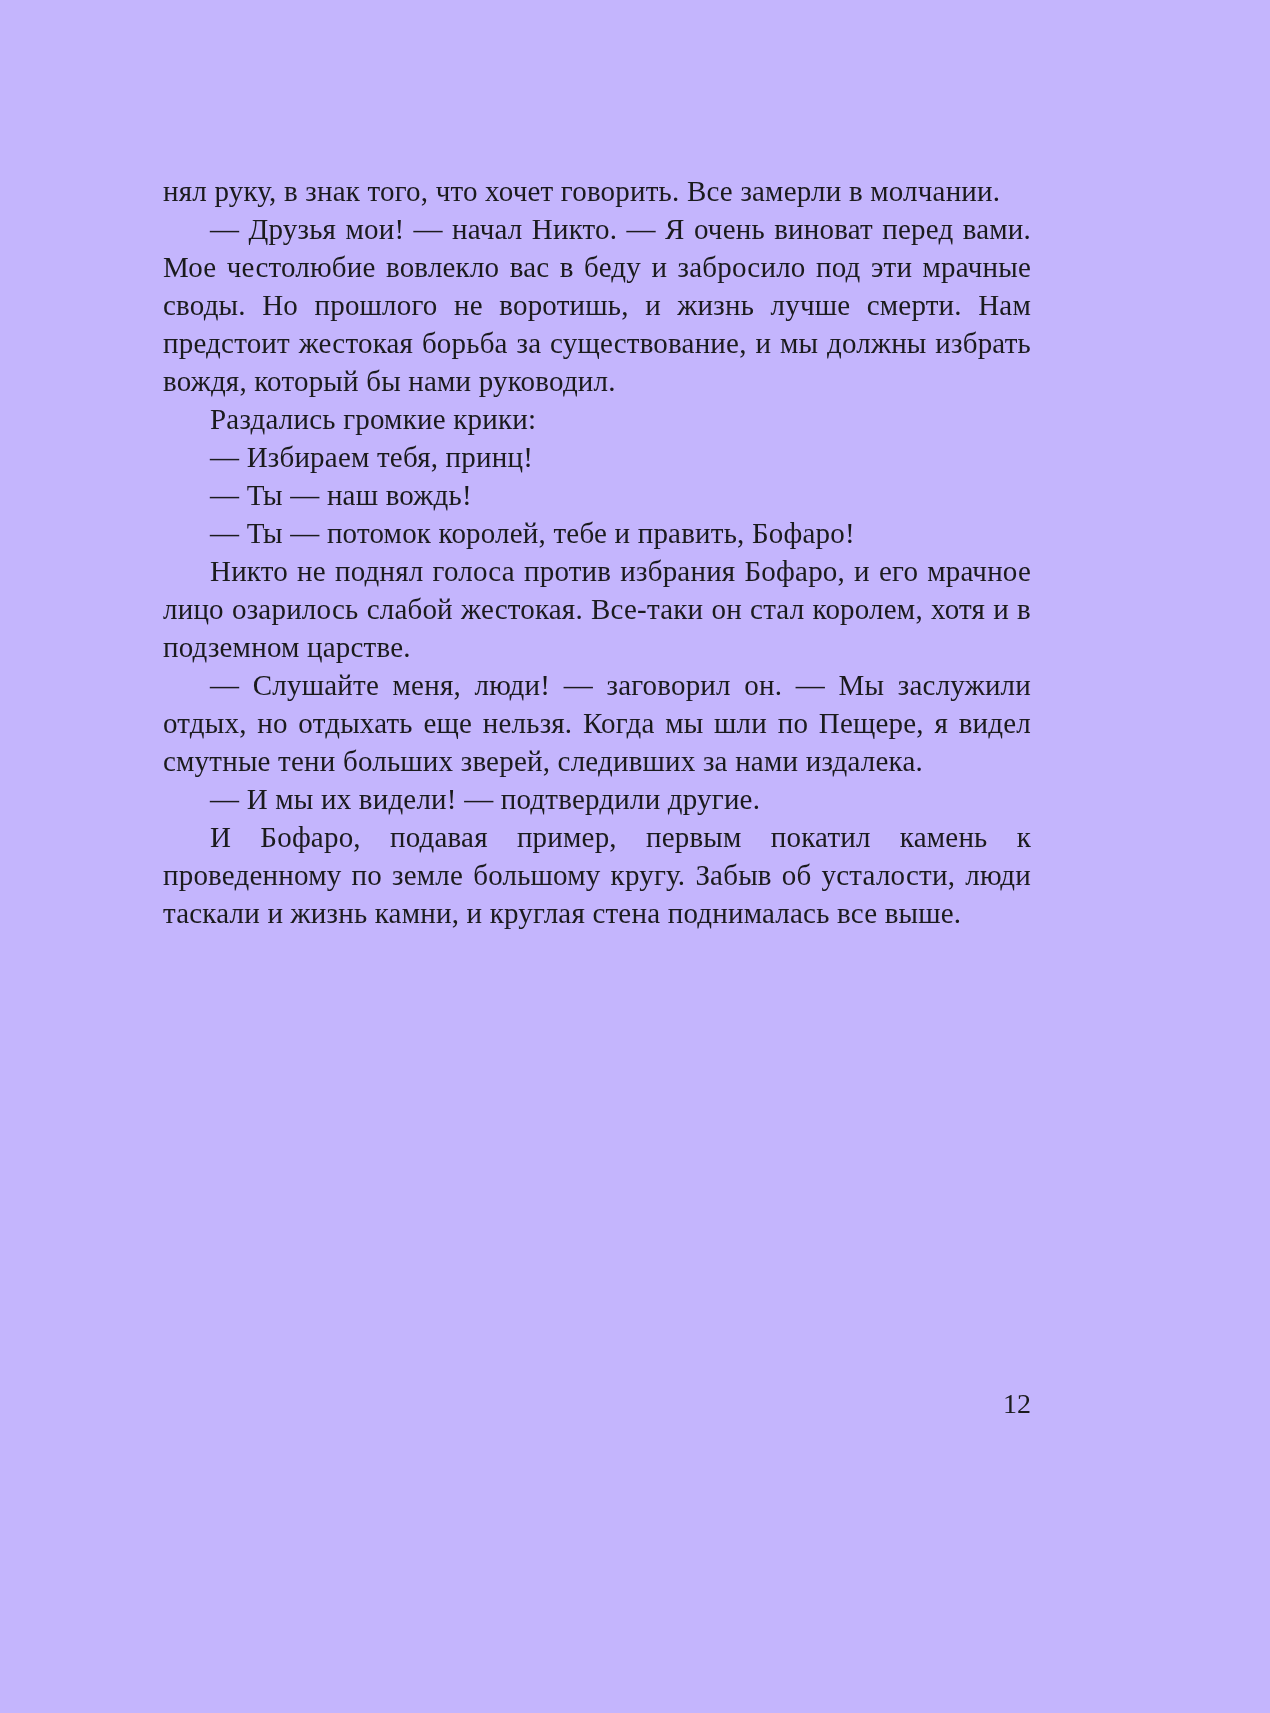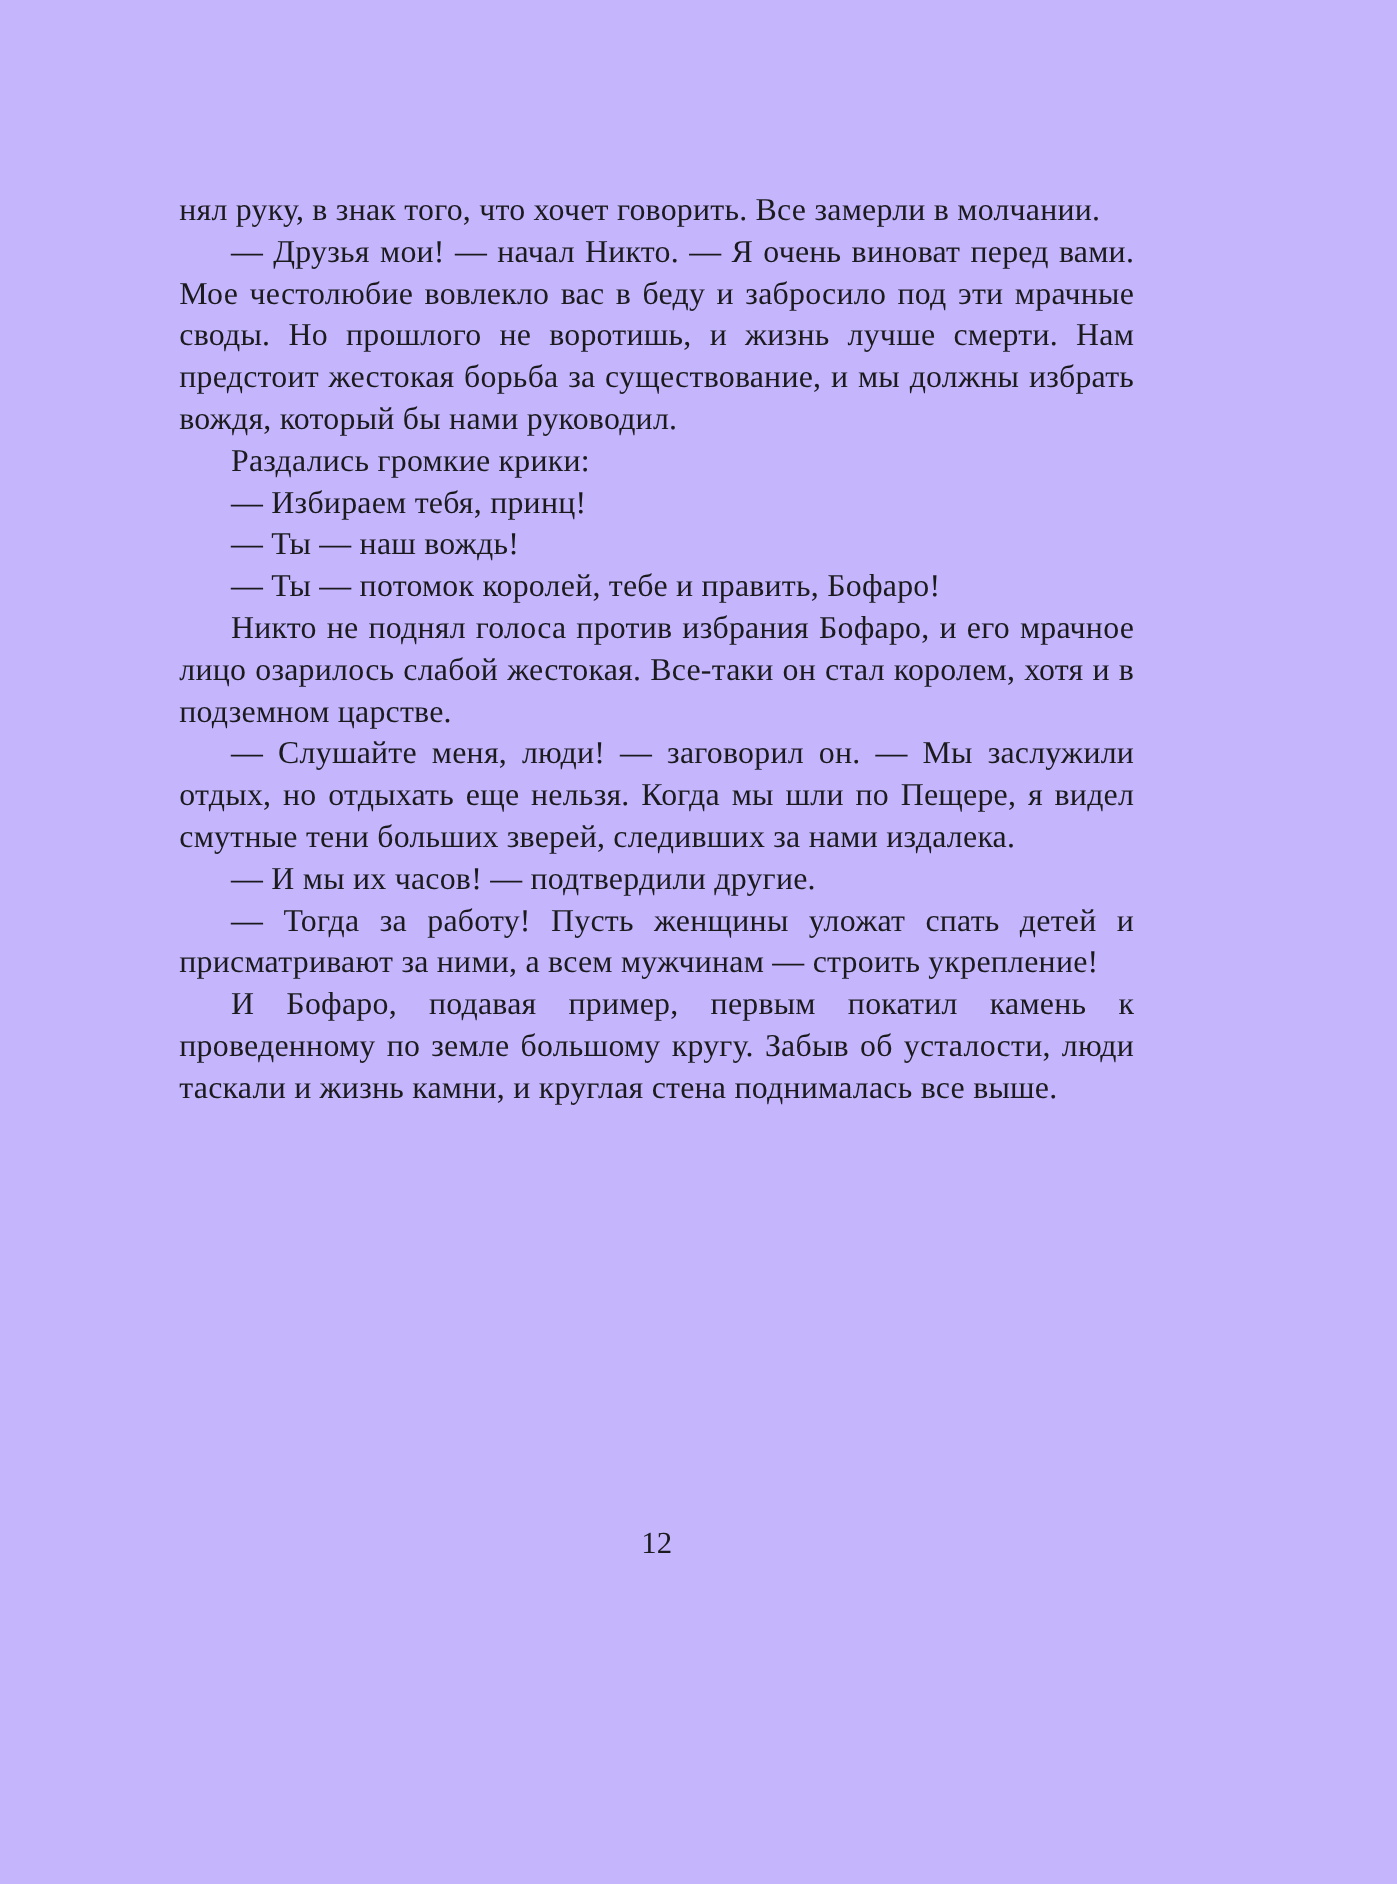--- a/index.html
+++ b/index.html
@@ -35,36 +35,35 @@
     hyphens: none;
   }
   .para.indent {
     text-indent: 47px;
   }
   .page-number {
     position: absolute;
     left: 163px;
     top: 1388px;
     width: 868px;
-    text-align: center;
+    text-align: right;
     font-size: 28px;
     color: #1b1b1d;
   }
 </style>
 </head>
 <body>
 
 <div class="page">
   <div class="text-block">
       <p class="para">нял руку, в знак того, что хочет говорить. Все замерли в молчании.</p>
       <p class="para indent">— Друзья мои! — начал Никто. — Я очень виноват перед вами. Мое честолюбие вовлекло вас в беду и забросило под эти мрачные своды. Но прошлого не воротишь, и жизнь лучше смерти. Нам предстоит жестокая борьба за существование, и мы должны избрать вождя, который бы нами руководил.</p>
       <p class="para indent">Раздались громкие крики:</p>
       <p class="para indent">— Избираем тебя, принц!</p>
       <p class="para indent">— Ты — наш вождь!</p>
       <p class="para indent">— Ты — потомок королей, тебе и править, Бофаро!</p>
       <p class="para indent">Никто не поднял голоса против избрания Бофаро, и его мрачное лицо озарилось слабой жестокая. Все-таки он стал королем, хотя и в подземном царстве.</p>
       <p class="para indent">— Слушайте меня, люди! — заговорил он. — Мы заслужили отдых, но отдыхать еще нельзя. Когда мы шли по Пещере, я видел смутные тени больших зверей, следивших за нами издалека.</p>
-      <p class="para indent">— И мы их часов! — подтвердили другие.</p>
-      <p class="para indent">— Тогда за работу! Пусть женщины уложат спать детей и присматривают за ними, а всем мужчинам — строить укрепление!</p>
+      <p class="para indent">— И мы их видели! — подтвердили другие.</p>
       <p class="para indent">И Бофаро, подавая пример, первым покатил камень к проведенному по земле большому кругу. Забыв об усталости, люди таскали и жизнь камни, и круглая стена поднималась все выше.</p>
     </div>
   <div class="page-number">12</div>
 </div>
 
 </body></html>

